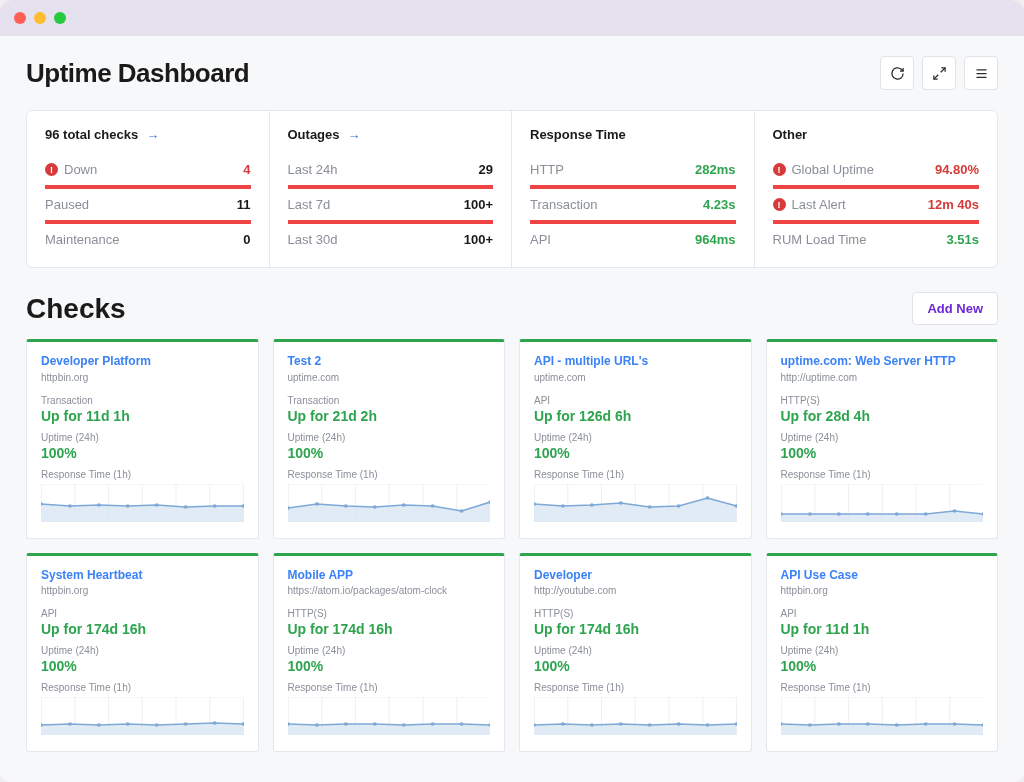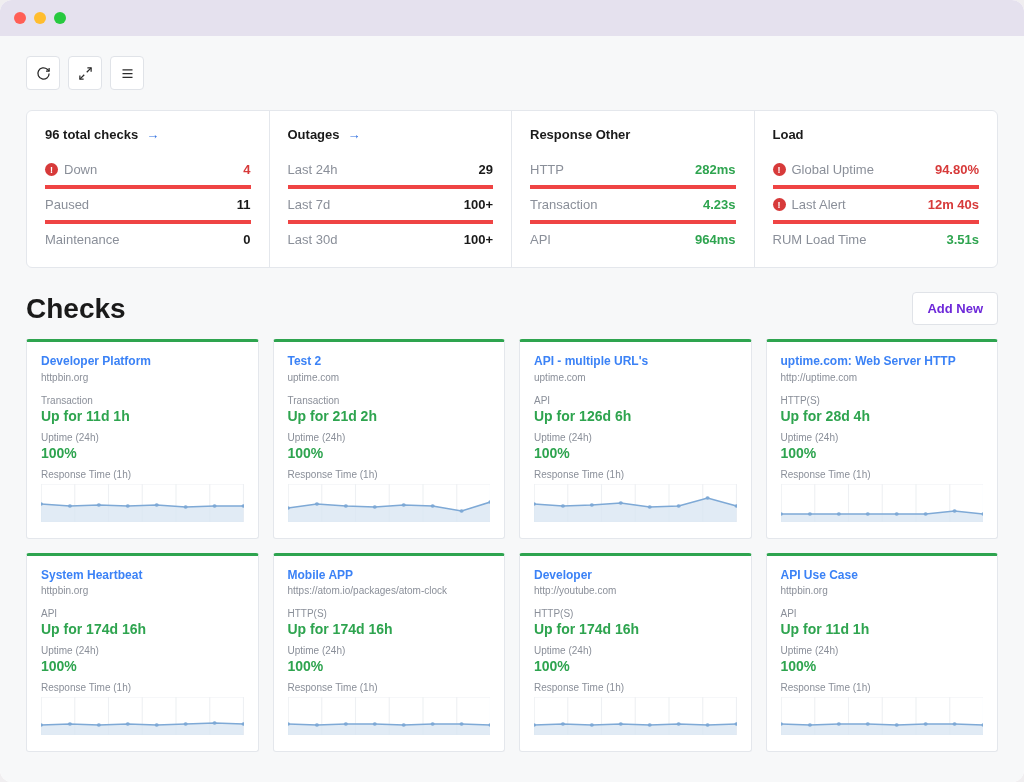--- a/index.html
+++ b/index.html
@@ -49,20 +49,21 @@
 <body>
 
 <div class="window">
   <div class="titlebar">
     <div class="dot red"></div>
     <div class="dot yellow"></div>
     <div class="dot green"></div>
   </div>
   <div class="content">
     <div class="header-row">
+      <h1 class="page-title">Uptime Dashboard</h1>
       <div class="toolbar">
         <button class="icon-btn">
           <svg viewBox="0 0 24 24">
               <path d="M21 12a9 9 0 1 1-3-6.7L21 8"></path>
               <polyline points="21 3 21 8 16 8"></polyline>
             </svg>
         </button>
         <button class="icon-btn">
           <svg viewBox="0 0 24 24">
               <polyline points="15 3 21 3 21 9"></polyline>
@@ -126,21 +127,21 @@
           </div>
           <div class="summary-row">
             <span class="sr-label">
               <span>Last 30d</span>
             </span>
             <span class="sr-val val-black">100+</span>
           </div>
         </div>
       <div class="summary-col">
           <div class="summary-head">
-            <span>Response Other</span>
+            <span>Response Time</span>
           </div>
           <div class="summary-row">
             <span class="sr-label">
               <span>HTTP</span>
             </span>
             <span class="sr-val val-green">282ms</span>
           </div>
           <div class="summary-row">
             <span class="sr-label">
               <span>Transaction</span>
@@ -149,21 +150,21 @@
           </div>
           <div class="summary-row">
             <span class="sr-label">
               <span>API</span>
             </span>
             <span class="sr-val val-green">964ms</span>
           </div>
         </div>
       <div class="summary-col">
           <div class="summary-head">
-            <span>Load</span>
+            <span>Other</span>
           </div>
           <div class="summary-row">
             <span class="sr-label">
               <span class="alert-icon">!</span>
               <span>Global Uptime</span>
             </span>
             <span class="sr-val val-red">94.80%</span>
           </div>
           <div class="summary-row">
             <span class="sr-label">

